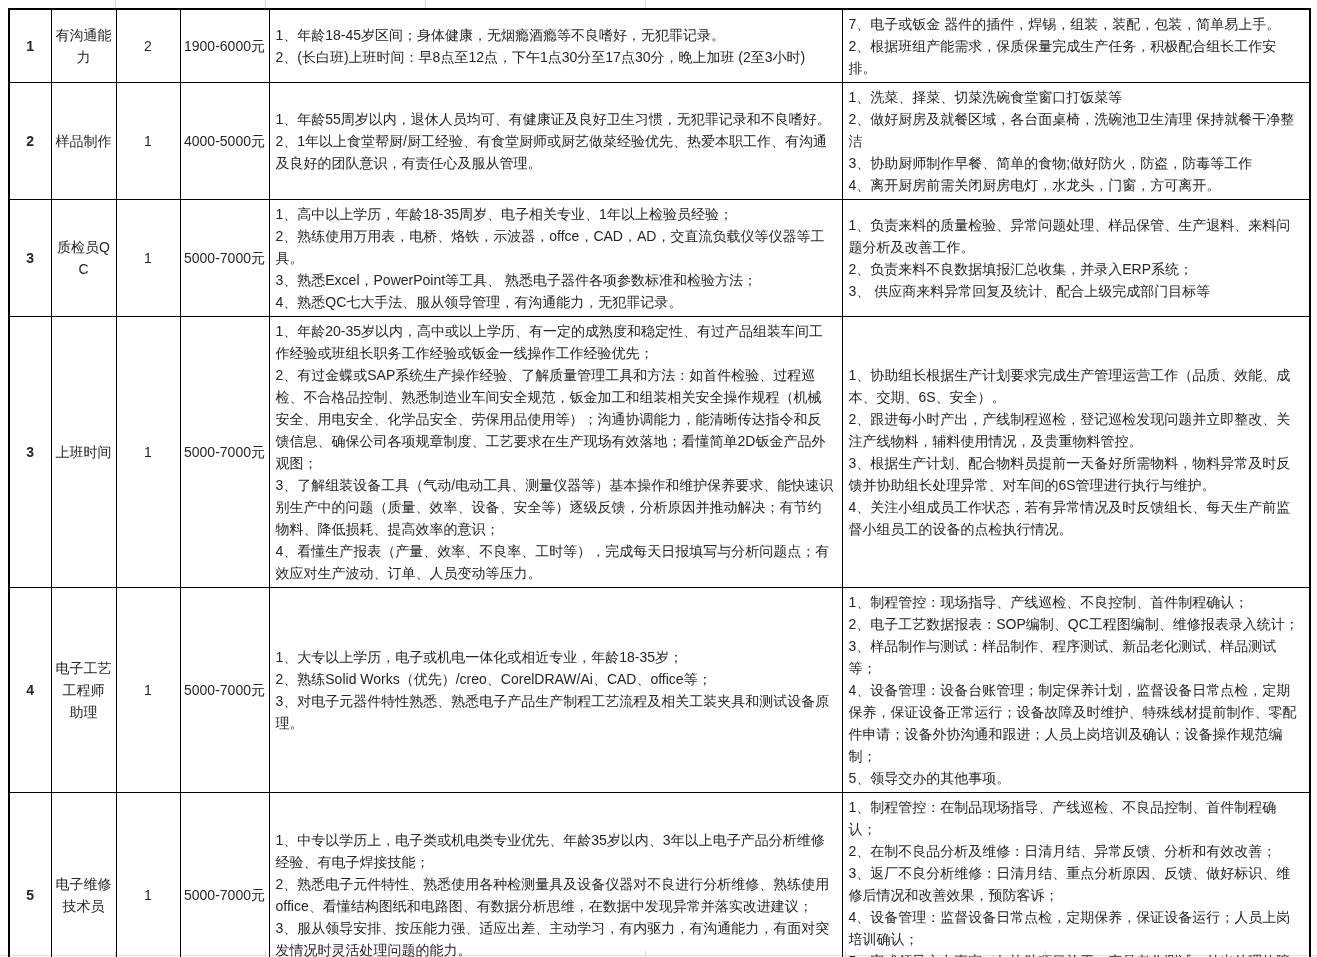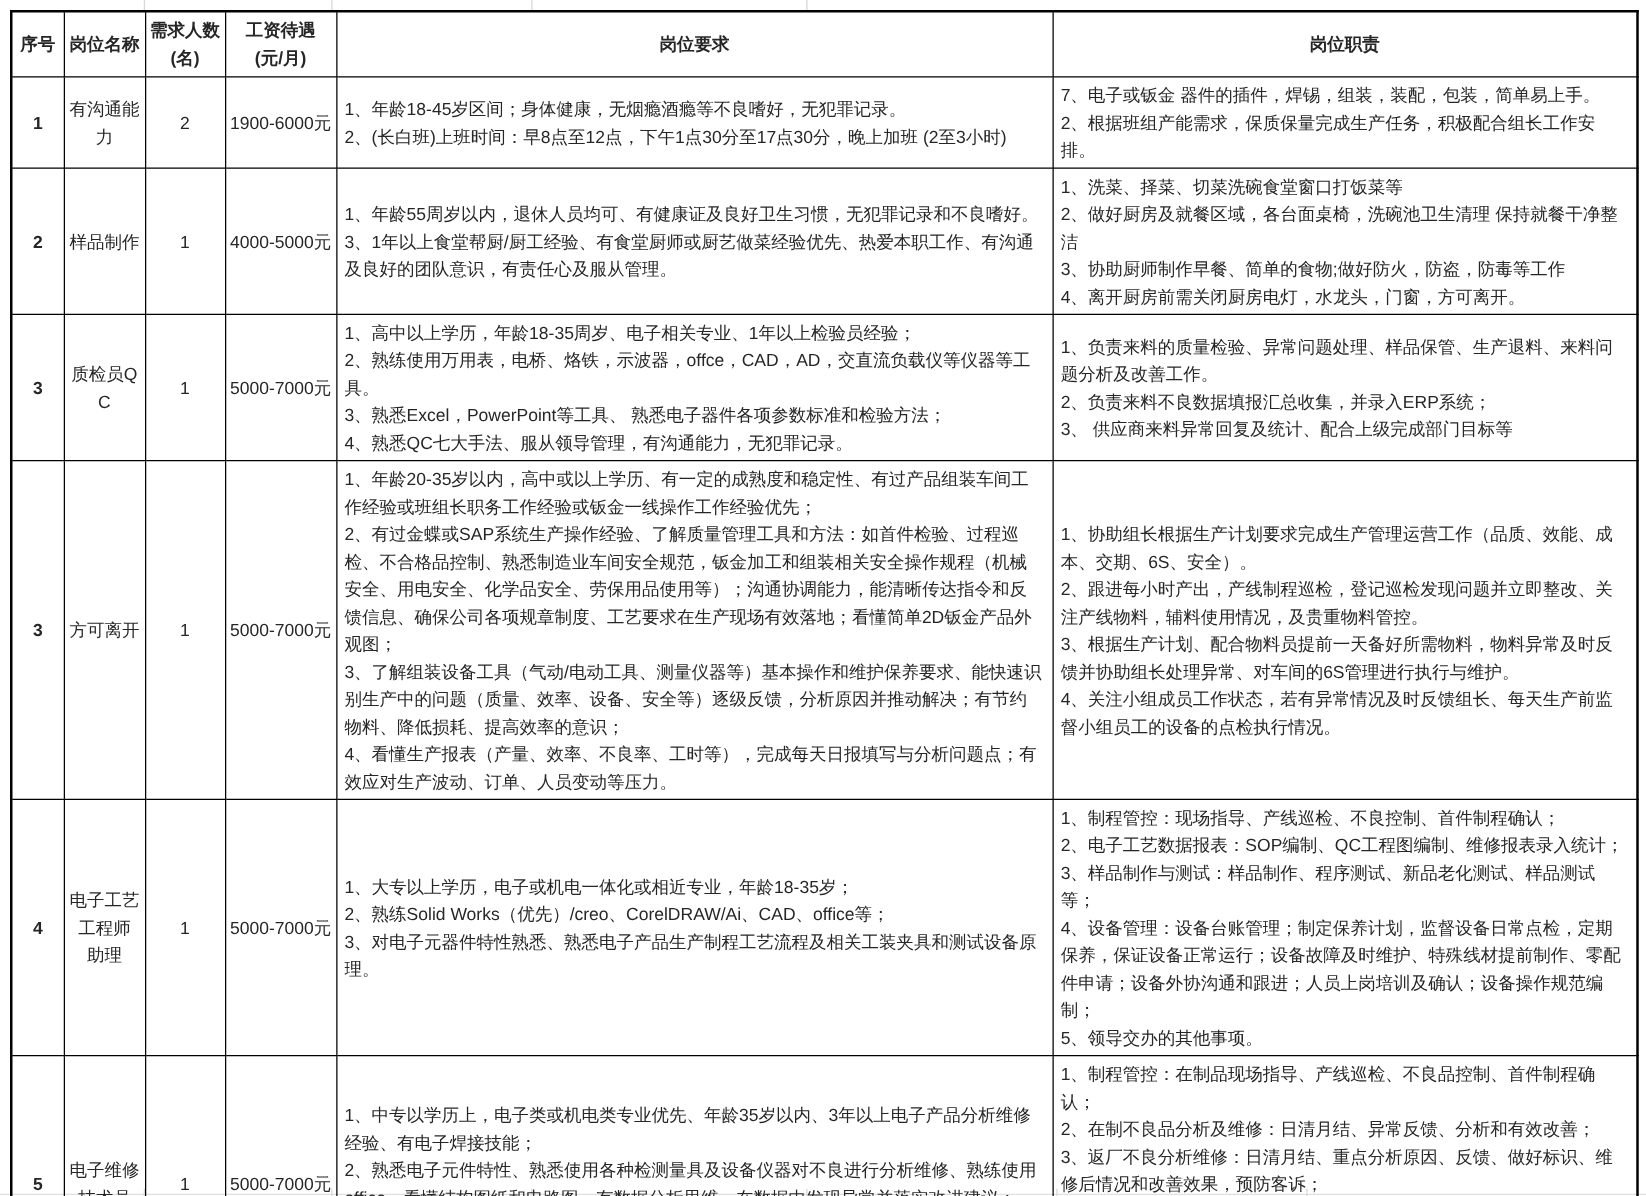--- a/index.html
+++ b/index.html
@@ -55,49 +55,39 @@
 <table class="jobs">
   <colgroup>
     <col style="width:42px">
       <col style="width:65px">
       <col style="width:64px">
     <col style="width:89px">
       <col style="width:573px">
       <col style="width:468px">
   </colgroup>
   <tbody>
-      <tr style="height:52px">
-    <th class="hdr">序号</th>
-    <th class="hdr">岗位名称</th>
-    <th class="hdr">需求人数
-(名)</th>
-    <th class="hdr">工资待遇
-(元/月)</th>
-    <th class="hdr">岗位要求</th>
-    <th class="hdr">岗位职责</th>
-  </tr>
 
   <tr style="height:55px">
     <td class="c-center c-seq">1</td>
     <td class="c-center">有沟通能力</td>
     <td class="c-center">2</td>
     <td class="c-center">1900-6000元</td>
     <td class="c-text">1、年龄18-45岁区间；身体健康，无烟瘾酒瘾等不良嗜好，无犯罪记录。
 2、(长白班)上班时间：早8点至12点，下午1点30分至17点30分，晚上加班 (2至3小时)</td>
     <td class="c-text">7、电子或钣金 器件的插件，焊锡，组装，装配，包装，简单易上手。
 2、根据班组产能需求，保质保量完成生产任务，积极配合组长工作安排。</td>
   </tr>
 
   <tr style="height:88px">
     <td class="c-center c-seq">2</td>
     <td class="c-center">样品制作</td>
     <td class="c-center">1</td>
     <td class="c-center">4000-5000元</td>
     <td class="c-text">1、年龄55周岁以内，退休人员均可、有健康证及良好卫生习惯，无犯罪记录和不良嗜好。
-3、1年以上食堂帮厨/厨工经验、有食堂厨师或厨艺做菜经验优先、热爱本职工作、有沟通及良好的团队意识，有责任心及服从管理。</td>
+2、1年以上食堂帮厨/厨工经验、有食堂厨师或厨艺做菜经验优先、热爱本职工作、有沟通及良好的团队意识，有责任心及服从管理。</td>
     <td class="c-text">1、洗菜、择菜、切菜洗碗食堂窗口打饭菜等
 2、做好厨房及就餐区域，各台面桌椅，洗碗池卫生清理 保持就餐干净整洁
 3、协助厨师制作早餐、简单的食物;做好防火，防盗，防毒等工作
 4、离开厨房前需关闭厨房电灯，水龙头，门窗，方可离开。</td>
   </tr>
 
   <tr style="height:89px">
     <td class="c-center c-seq">3</td>
     <td class="c-center">质检员QC</td>
     <td class="c-center">1</td>
@@ -106,21 +96,21 @@
 2、熟练使用万用表，电桥、烙铁，示波器，offce，CAD，AD，交直流负载仪等仪器等工具。
 3、熟悉Excel，PowerPoint等工具、 熟悉电子器件各项参数标准和检验方法；
 4、熟悉QC七大手法、服从领导管理，有沟通能力，无犯罪记录。</td>
     <td class="c-text">1、负责来料的质量检验、异常问题处理、样品保管、生产退料、来料问题分析及改善工作。
 2、负责来料不良数据填报汇总收集，并录入ERP系统；
 3、 供应商来料异常回复及统计、配合上级完成部门目标等</td>
   </tr>
 
   <tr style="height:225px">
     <td class="c-center c-seq">3</td>
-    <td class="c-center">方可离开</td>
+    <td class="c-center">上班时间</td>
     <td class="c-center">1</td>
     <td class="c-center">5000-7000元</td>
     <td class="c-text">1、年龄20-35岁以内，高中或以上学历、有一定的成熟度和稳定性、有过产品组装车间工作经验或班组长职务工作经验或钣金一线操作工作经验优先；
 2、有过金蝶或SAP系统生产操作经验、了解质量管理工具和方法：如首件检验、过程巡检、不合格品控制、熟悉制造业车间安全规范，钣金加工和组装相关安全操作规程（机械安全、用电安全、化学品安全、劳保用品使用等）；沟通协调能力，能清晰传达指令和反馈信息、确保公司各项规章制度、工艺要求在生产现场有效落地；看懂简单2D钣金产品外观图；
 3、了解组装设备工具（气动/电动工具、测量仪器等）基本操作和维护保养要求、能快速识别生产中的问题（质量、效率、设备、安全等）逐级反馈，分析原因并推动解决；有节约物料、降低损耗、提高效率的意识；
 4、看懂生产报表（产量、效率、不良率、工时等），完成每天日报填写与分析问题点；有效应对生产波动、订单、人员变动等压力。</td>
     <td class="c-text">1、协助组长根据生产计划要求完成生产管理运营工作（品质、效能、成本、交期、6S、安全）。
 2、跟进每小时产出，产线制程巡检，登记巡检发现问题并立即整改、关注产线物料，辅料使用情况，及贵重物料管控。
 3、根据生产计划、配合物料员提前一天备好所需物料，物料异常及时反馈并协助组长处理异常、对车间的6S管理进行执行与维护。
 4、关注小组成员工作状态，若有异常情况及时反馈组长、每天生产前监督小组员工的设备的点检执行情况。</td>

